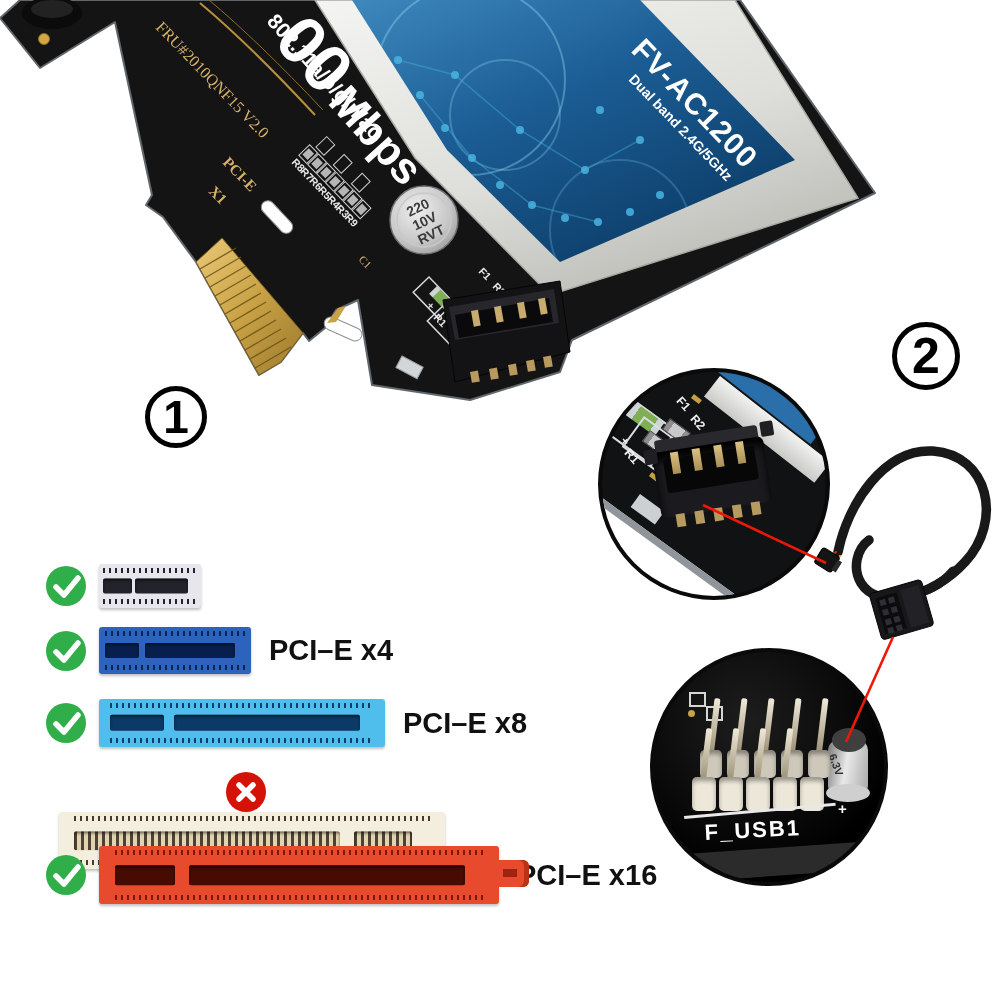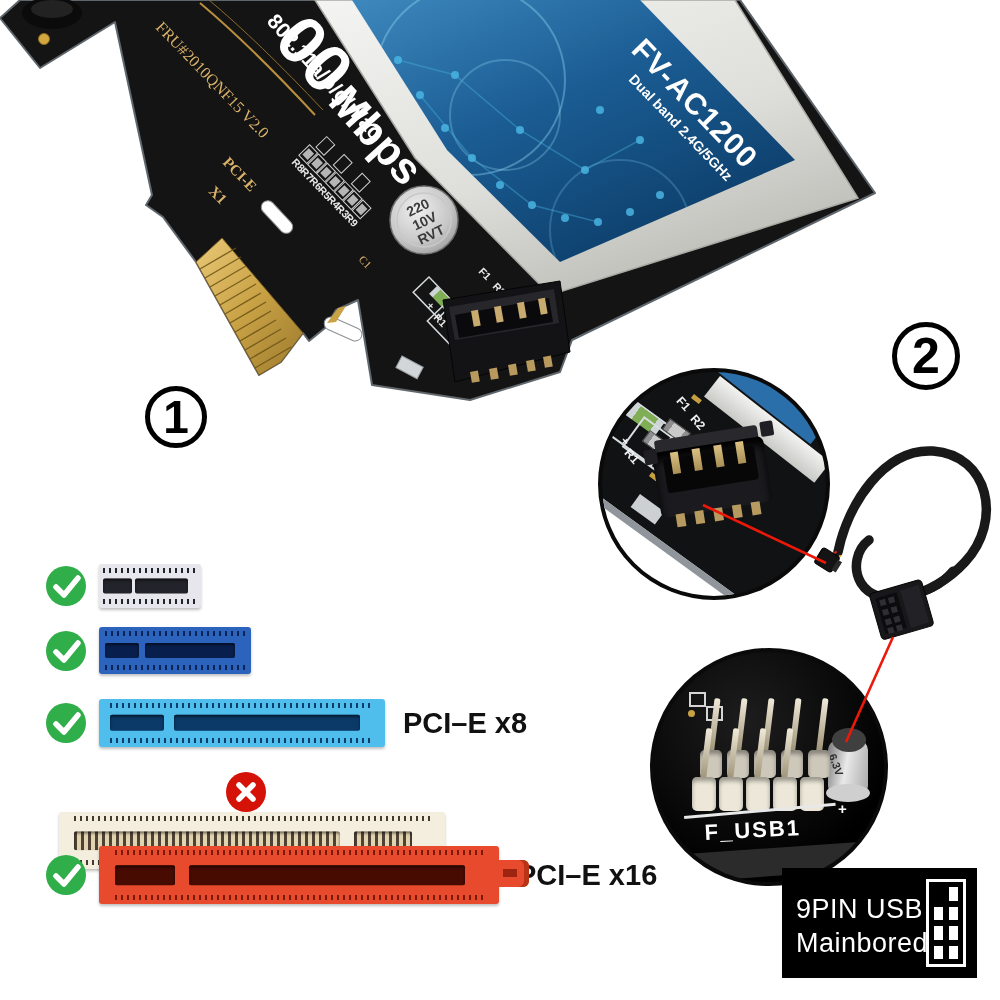--- a/index.html
+++ b/index.html
@@ -402,20 +402,21 @@
         </svg>
     </div>
     <div class="slot slot-x4">
       <div class="pins top"></div>
       <div class="groove">
           <span class="seg" style="flex-basis:24%"></span>
           <span class="seg" style="flex-basis:64%"></span>
         </div>
       <div class="pins bottom"></div>
     </div>
+    <span class="compat-label">PCI–E x4</span>
   </div>
 
   <div class="compat-row" style="top:699px;">
     <div class="mark check">
       <svg width="40" height="40" viewBox="0 0 40 40">
           <path d="M10,21 l8,8 l14,-17" fill="none" stroke="#fff" stroke-width="5.5" stroke-linecap="round" stroke-linejoin="round"></path>
         </svg>
     </div>
     <div class="slot slot-x8">
       <div class="pins top"></div>
@@ -456,35 +457,19 @@
       <div class="groove">
           <span class="seg" style="flex-basis:16%"></span>
           <span class="seg" style="flex-basis:74%"></span>
         </div>
       <div class="pins bottom"></div>
       <div class="clip"></div>
     </div>
     <span class="compat-label">PCI–E x16</span>
   </div>
 
-  <div id="usb-note">
-    <div class="txt">
-      <div>9PIN USB</div>
-      <div>Mainbored</div>
-    </div>
-    <div class="pin-icon">
-      <span class="empty"></span>
-        <span></span>
-      <span></span>
-        <span></span>
-      <span></span>
-        <span></span>
-      <span></span>
-        <span></span>
-    </div>
-  </div>
 
   <svg class="red-overlay" width="1000" height="1000" viewBox="0 0 1000 1000">
     <line x1="703" y1="505" x2="826" y2="563" stroke="#ec1809" stroke-width="2.6"></line>
     <line x1="893" y1="637" x2="846" y2="742" stroke="#ec1809" stroke-width="2.6"></line>
   </svg>
 
 </div>
 
 </body></html>

